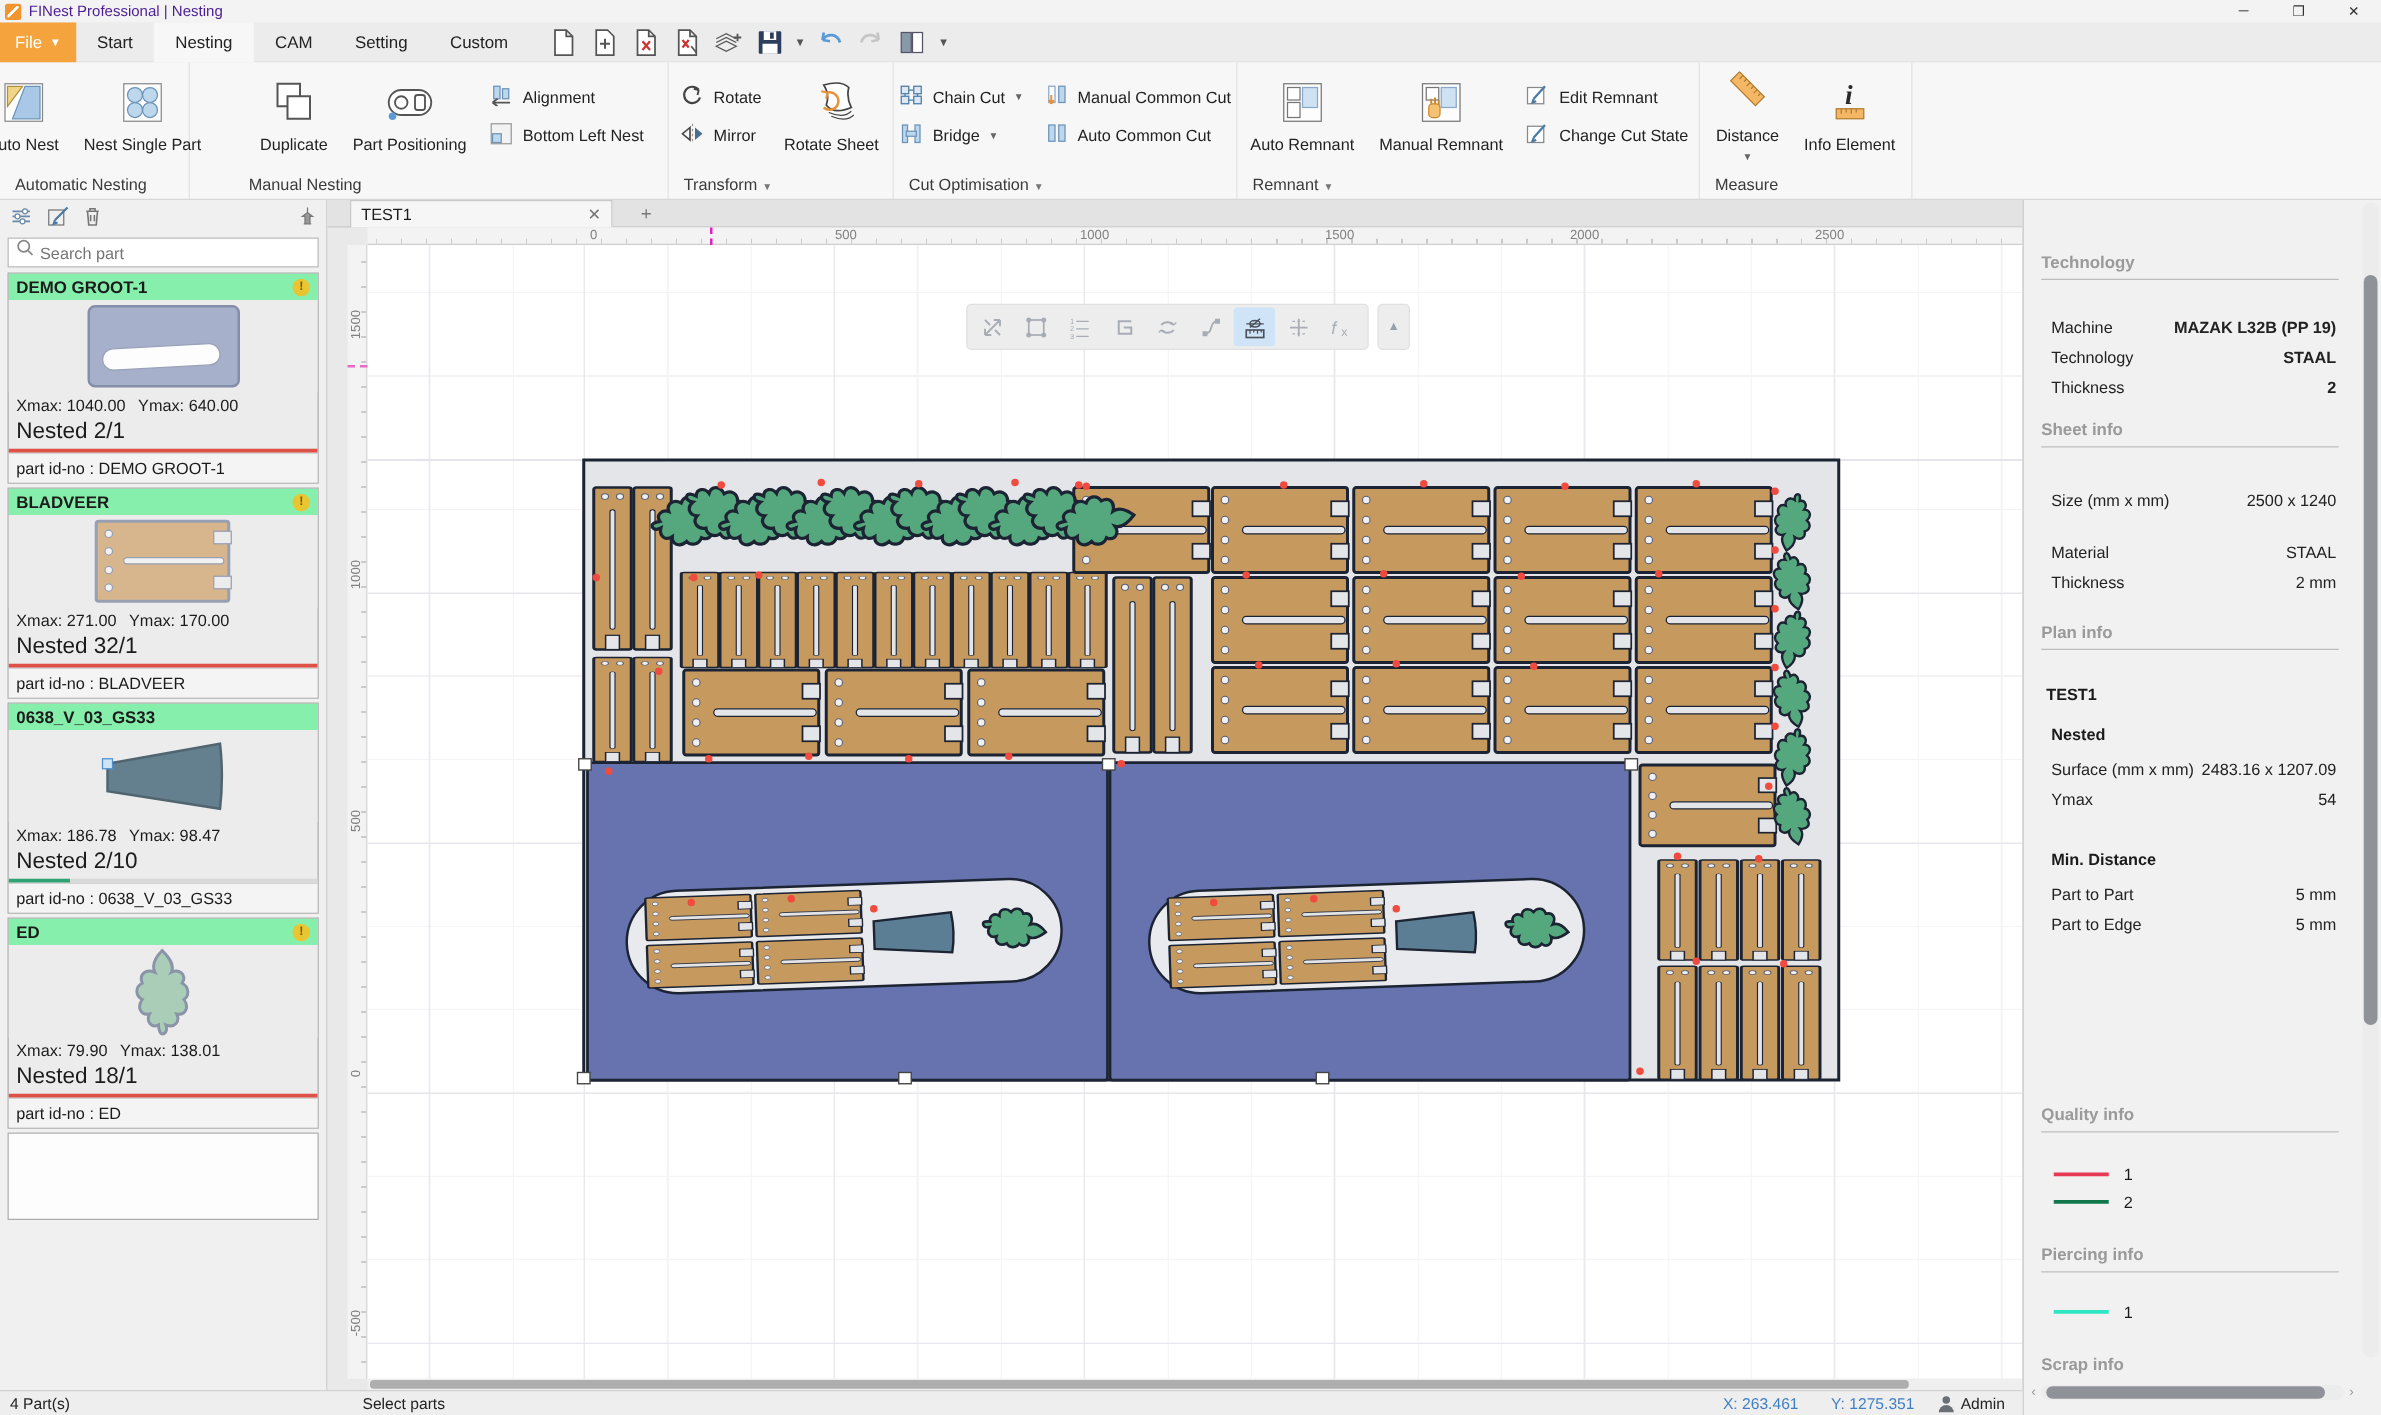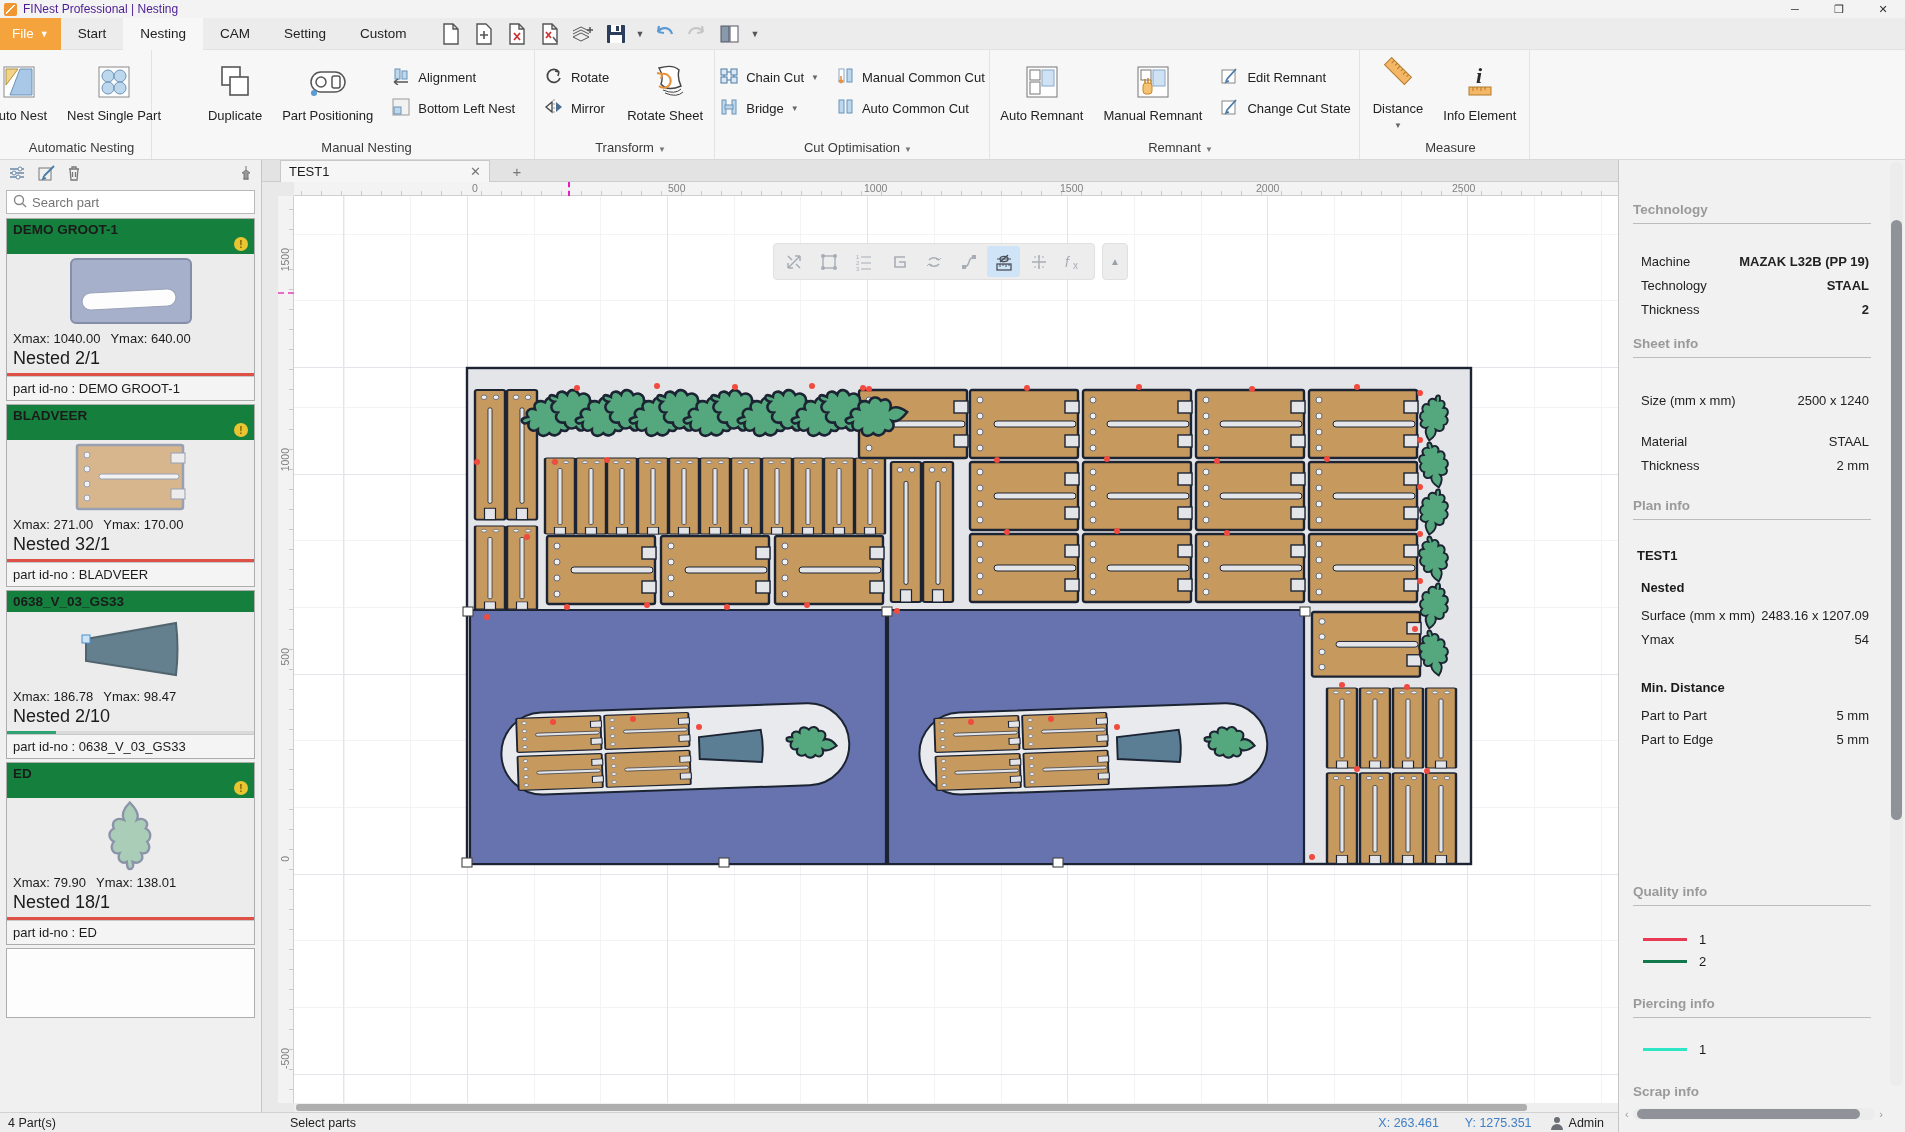--- a/index.html
+++ b/index.html
@@ -21,36 +21,36 @@
   #menubar .mtab { padding:0 17px; height:32px; display:flex; align-items:center; font-size:13.5px; color:#222; }
   #menubar .mtab.active { background:#f7f7f7; }
   #menubar .qat { display:flex; align-items:center; gap:7px; margin-left:14px; }
   #menubar .qbtn { width:26px; height:26px; display:flex; align-items:center; justify-content:center; }
   #menubar .car2 { font-size:9px; color:#555; }
 
   
   #ribbon { position:absolute; left:0; top:50px; width:1905px; height:110px; background:#f7f7f7; border-bottom:1px solid #d8d8d8; }
   .rgroup { position:absolute; top:0; height:109px; border-right:1px solid #e3e3e3; }
   .rgroup .gbody { position:absolute; left:0; right:0; top:2px; height:82px; display:flex; align-items:center; justify-content:center; gap:4px; }
-  .rgroup .glabel { position:absolute; left:12px; right:0; bottom:4px; text-align:center; font-size:13px; color:#3a3a3a; }
+  .rgroup .glabel { position:absolute; left:12px; right:0; bottom:4px; font-size:13px; color:#3a3a3a; }
   .glabel .car { font-size:8px; color:#777; margin-left:4px; }
   .bigbtn { display:flex; flex-direction:column; align-items:center; gap:5px; padding:4px 8px; }
   .bigbtn .blabel { font-size:13px; color:#222; white-space:nowrap; text-align:center; }
   .smallcol { display:flex; flex-direction:column; gap:10px; padding:0 6px; }
   .smallbtn { display:flex; align-items:center; gap:7px; font-size:13px; color:#222; white-space:nowrap; }
   .smallbtn .car { font-size:8px; color:#666; }
 
   
   #sidebar { position:absolute; left:0; top:160px; width:262px; height:952px; background:#f0f0f0; border-right:1px solid #c6c6c6; }
   .sb-toolbar { height:28px; display:flex; align-items:center; gap:10px; padding:0 8px; }
   .sb-toolbar .pin { margin-left:auto; }
-  .sb-search { margin:2px 6px 4px 6px; height:24px; background:#fff; border:1px solid #b9b9b9; display:flex; align-items:center; padding:0 6px; gap:5px; }
+  .sb-search { margin:2px 6px 4px 6px; height:24px; background:#fff; border:1px solid #b9b9b9; display:flex; padding:0 6px; gap:5px; }
   .sb-search input { border:none; outline:none; width:100%; font-size:13px; font-family:"Liberation Sans",sans-serif; color:#444; background:transparent; }
   .card { margin:0 6px 3px 6px; border:1px solid #adadad; background:#ececec; }
-  .card-head { display:flex; padding:3px 6px; background:#15803d;flex-direction:column; }
+  .card-head { display:flex; align-items:center; padding:3px 6px; background:#86efac; }
   .card-title { font-weight:bold; font-size:13.5px; }
   .warn { margin-left:auto; width:14px; height:14px; border-radius:50%; background:#e9c531; color:#7a5c00; font-size:10px; font-weight:bold; display:flex; align-items:center; justify-content:center; }
   .thumb { height:74px; display:flex; align-items:center; justify-content:center; background:#ececec; }
   .card .dims { padding:3px 6px 0 6px; font-size:13px; }
   .card .dims span { margin-right:10px; }
   .card .nested { padding:2px 6px 4px 6px; font-size:18px; }
   .pbar { height:3px; background:#d9d9d9; position:relative; }
   .pbar i { position:absolute; left:0; top:0; bottom:0; display:block; }
   .pid { padding:4px 6px; font-size:13px; background:#f4f4f4; border-top:1px solid #c9c9c9; }
   .card-empty { margin:0 6px; height:70px; background:#fdfdfd; border:1px solid #adadad; }

